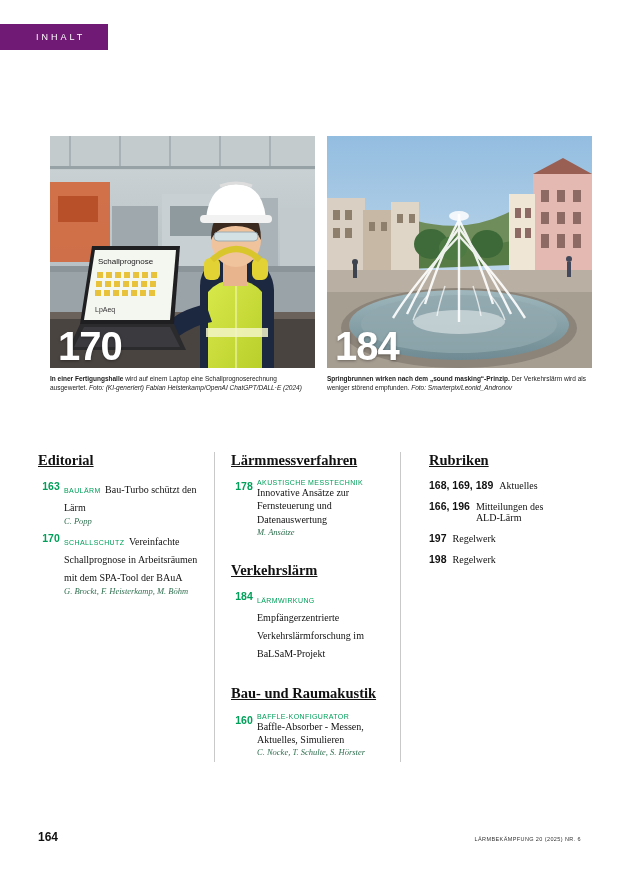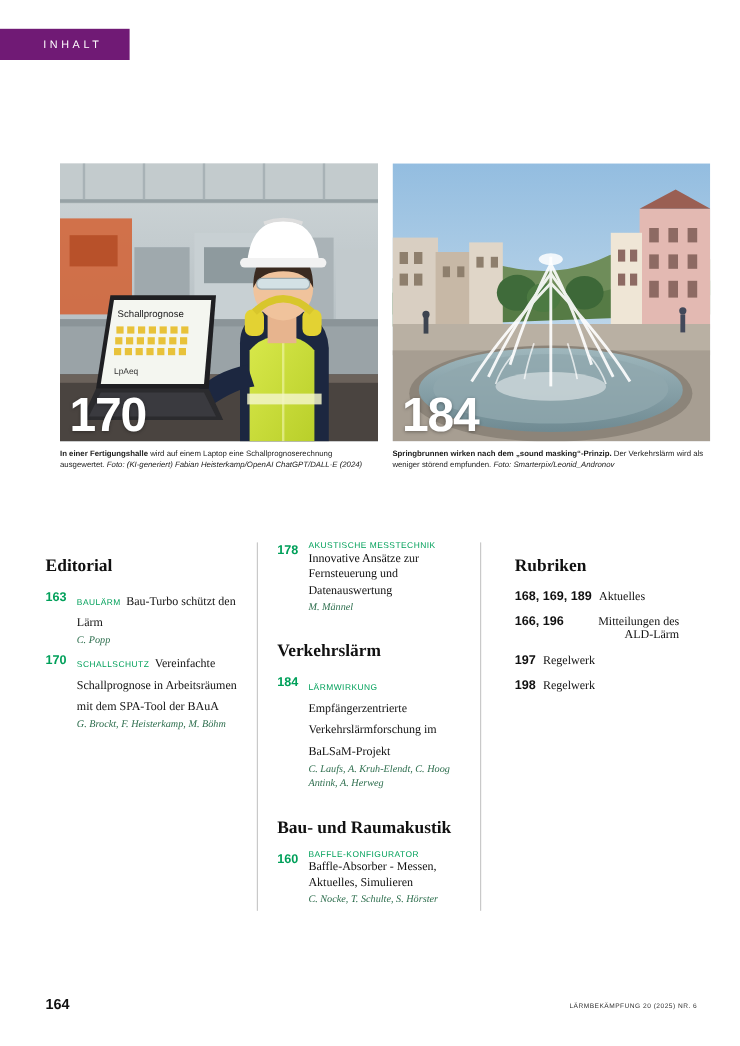--- a/index.html
+++ b/index.html
@@ -85,34 +85,36 @@
   .col { position: relative; padding-right: 14px; box-sizing: border-box; }
   .col-1 { width: 176px; }
   .col-2 { width: 186px; border-left: 1px solid #c9c9c9; padding-left: 16px; }
   .col-3 { width: 180px; border-left: 1px solid #c9c9c9; padding-left: 28px; }
 
   .sec-title {
     font-family: "Liberation Serif", serif;
     font-weight: bold;
     font-size: 14.5px;
     color: #111111;
-    margin: 12px 0 10px 0;
+    margin: 0 0 10px 0;
     line-height: 1.18;
+    text-decoration: underline;
   }
   .sec-title.second { margin-top: 24px; }
 
   .entry { display: flex; margin-bottom: 4px; }
   .entry-page {
     font-family: "Liberation Sans", sans-serif;
     font-weight: bold;
     font-size: 10.5px;
     color: #00a05a;
     min-width: 26px;
     flex: 0 0 auto;
     line-height: 1.35;
+    text-align: center;
   }
   .entry-body { flex: 1 1 auto; }
   .entry-kicker {
     font-family: "Liberation Sans", sans-serif;
     font-size: 7px;
     letter-spacing: .4px;
     color: #00a05a;
     text-transform: uppercase;
   }
   .entry-title {
@@ -128,21 +130,21 @@
     color: #2f6f4f;
     line-height: 1.33;
     margin-top: 1px;
   }
   .entry-inline {
     font-family: "Liberation Serif", serif;
     font-size: 10px;
     color: #111111;
     line-height: 1.33;
   }
-  .rubrik-row { display: flex; margin-bottom: 9px; align-items: baseline; text-align: right; }
+  .rubrik-row { display: flex; margin-bottom: 9px; align-items: baseline; }
   .rubrik-pages {
     font-family: "Liberation Sans", sans-serif;
     font-weight: bold;
     font-size: 10.5px;
     color: #111111;
     margin-right: 6px;
     white-space: nowrap;
   }
   .rubrik-label {
     font-family: "Liberation Serif", serif;
@@ -390,36 +392,36 @@
       <div class="entry-page">170</div>
       <div class="entry-body">
         <span class="entry-kicker">SCHALLSCHUTZ</span>
         <span class="entry-inline">Vereinfachte Schallprognose in Arbeitsräumen mit dem SPA-Tool der BAuA</span>
         <div class="entry-authors">G. Brockt, F. Heisterkamp, M. Böhm</div>
       </div>
     </div>
   </div>
 
   <div class="col col-2">
+    <h2 class="sec-title">Lärmmessverfahren</h2>
     <div class="entry">
       <div class="entry-page">178</div>
       <div class="entry-body">
         <div class="entry-kicker">AKUSTISCHE MESSTECHNIK</div>
         <div class="entry-title">Innovative Ansätze zur Fernsteuerung und Datenauswertung</div>
-        <div class="entry-authors">M. Männel</div>
+        <div class="entry-authors">M. Ansätze</div>
       </div>
     </div>
 
     <h2 class="sec-title second">Verkehrslärm</h2>
     <div class="entry">
       <div class="entry-page">184</div>
       <div class="entry-body">
         <span class="entry-kicker">LÄRMWIRKUNG</span>
         <span class="entry-inline">Empfängerzentrierte Verkehrslärmforschung im BaLSaM-Projekt</span>
-        <div class="entry-authors">C. Laufs, A. Kruh-Elendt, C. Hoog Antink, A. Herweg</div>
       </div>
     </div>
 
     <h2 class="sec-title second">Bau- und Raumakustik</h2>
     <div class="entry">
       <div class="entry-page">160</div>
       <div class="entry-body">
         <div class="entry-kicker">BAFFLE-KONFIGURATOR</div>
         <div class="entry-title">Baffle-Absorber - Messen, Aktuelles, Simulieren</div>
         <div class="entry-authors">C. Nocke, T. Schulte, S. Hörster</div>

